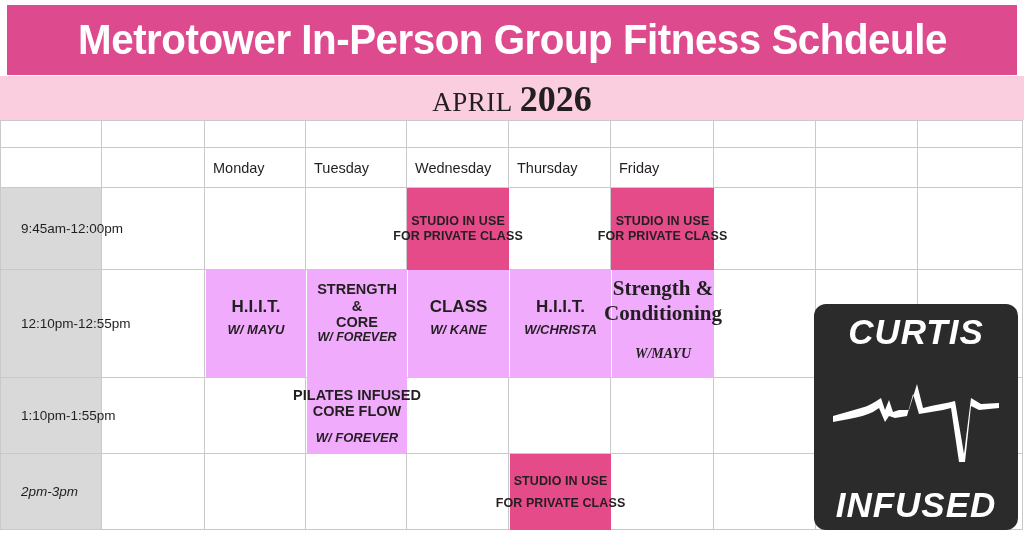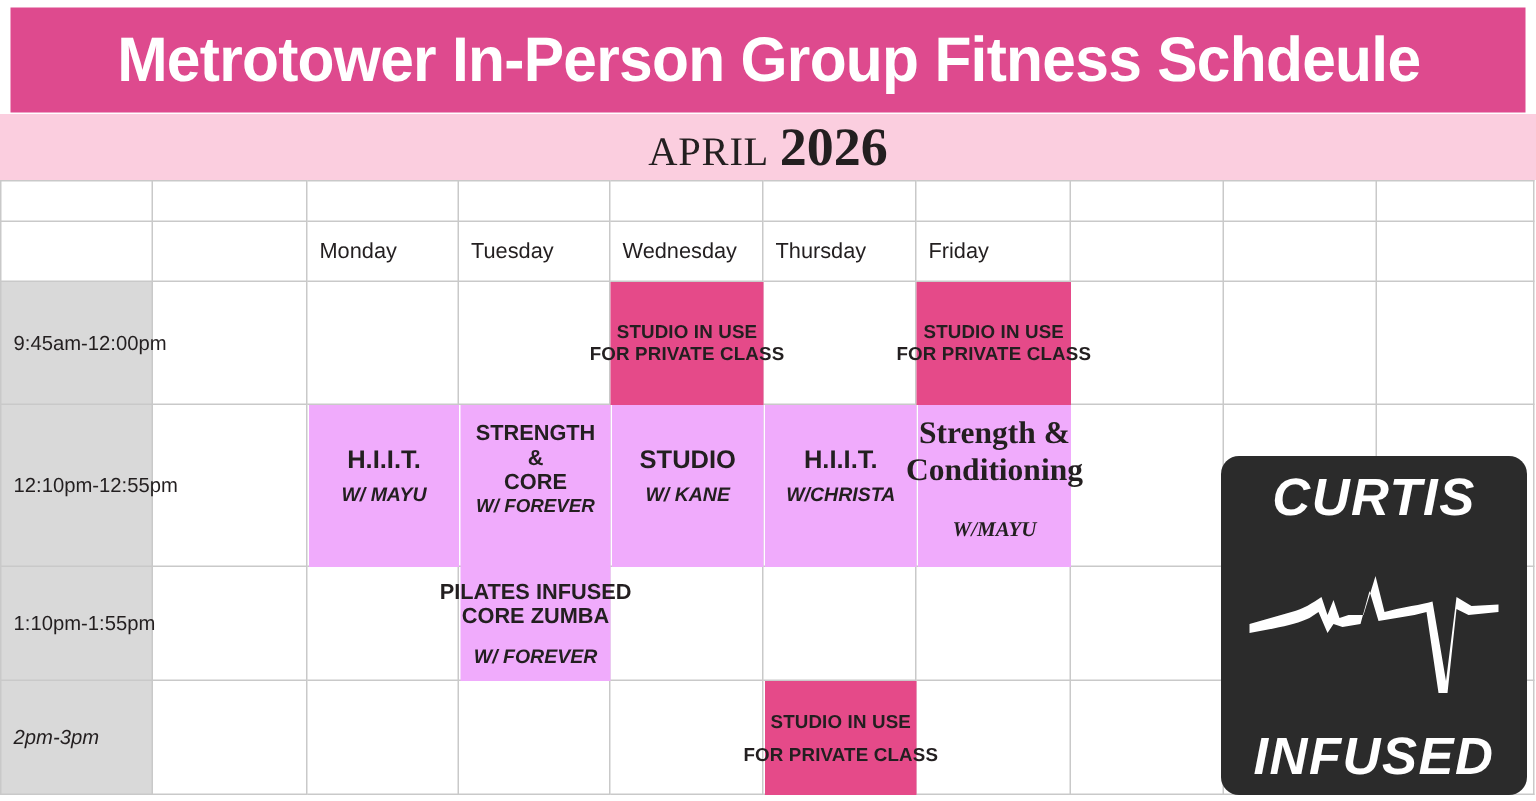--- a/index.html
+++ b/index.html
@@ -88,21 +88,21 @@
 
   .time-cell {
     background: #d9d9d9;
     display: flex;
     align-items: center;
   }
   .time-label {
     font-size: 13.5px;
     color: #231f20;
     white-space: nowrap;
-    padding-left: 8px;
+    padding-left: 20px;
     position: relative;
     z-index: 3;
   }
 
   .day-label {
     font-size: 14.5px;
     color: #231f20;
     padding-left: 8px;
     display: flex;
     align-items: center;
@@ -329,21 +329,21 @@
     <div class="block-inner" style="margin-bottom:22px;">
       <div class="class-name small">STRENGTH</div>
       <div class="class-name small">&amp;</div>
       <div class="class-name small">CORE</div>
       <div class="class-instructor tight">W/ FOREVER</div>
     </div>
   </div>
 
   <div class="block block-pink" style="left:408px;top:150px;width:101px;height:108px;">
     <div class="block-inner" style="margin-bottom:14px;">
-      <div class="class-name">STUDIO</div>
+      <div class="class-name">CLASS</div>
       <div class="gap-sm"></div>
       <div class="class-instructor">W/ KANE</div>
     </div>
   </div>
 
   <div class="block block-pink" style="left:510px;top:150px;width:101px;height:108px;">
     <div class="block-inner" style="margin-bottom:14px;">
       <div class="class-name">H.I.I.T.</div>
       <div class="gap-sm"></div>
       <div class="class-instructor">W/CHRISTA</div>
@@ -355,21 +355,21 @@
       <div class="class-name">Strength &amp;</div>
       <div class="class-name">Conditioning</div>
       <div style="height:20px;"></div>
       <div class="class-instructor">W/MAYU</div>
     </div>
   </div>
 
   <div class="block block-pink" style="left:307px;top:258px;width:100px;height:76px;">
     <div class="block-inner">
       <div class="class-name small">PILATES INFUSED</div>
-      <div class="class-name small">CORE ZUMBA</div>
+      <div class="class-name small">CORE FLOW</div>
       <div style="height:10px;"></div>
       <div class="class-instructor">W/ FOREVER</div>
     </div>
   </div>
 
 
   <div class="block block-magenta" style="left:510px;top:334px;width:101px;height:76px;">
     <div class="block-inner">
       <div class="private-line">STUDIO IN USE</div>
       <div style="height:7px;"></div>

